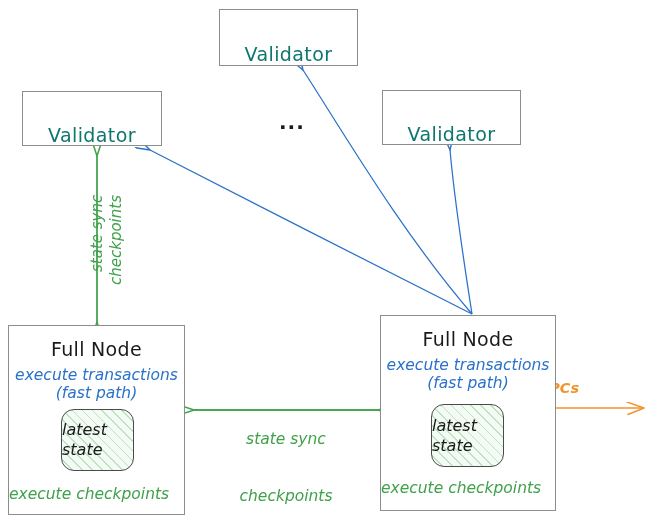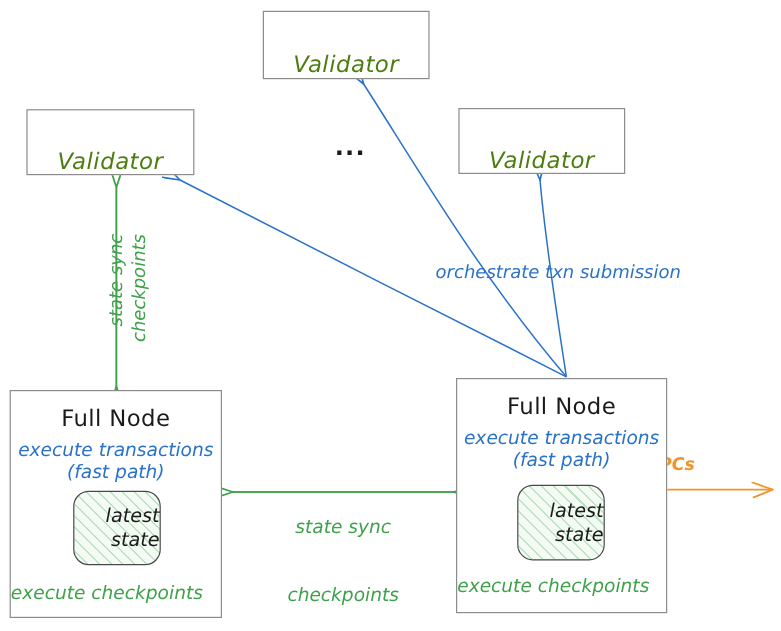--- a/index.html
+++ b/index.html
@@ -17,23 +17,22 @@
     box-sizing:border-box;
   }
   .validator-box{
     position:absolute;
     background:#ffffff;
     border:1.6px solid #8c8c8c;
     box-sizing:border-box;
     display:flex;align-items:center;justify-content:center;
   }
   .validator-label{
-    color:#4d7c0f;
+    color:#0f766e;
     font-size:19px;
-    font-style:italic;
     letter-spacing:.4px;
     margin-top:32px;
   }
   .ellipsis{
     position:absolute;
     color:#1a1a1a;
     font-size:20px;
     font-weight:700;
     letter-spacing:1px;
   }
@@ -60,21 +59,21 @@
     color:#3fa14a;
     font-size:15.5px;
     font-style:italic;
   }
   .state-box{
     position:absolute;
     border:1.6px solid #4a4a4a;
     border-radius:13px;
     box-sizing:border-box;
     display:flex;flex-direction:column;
-    align-items:flex-end;justify-content:center;
+    align-items:flex-start;justify-content:center;
     background:
       repeating-linear-gradient(45deg,
         rgba(101,187,110,.38) 0px,
         rgba(101,187,110,.38) 1.2px,
         rgba(255,255,255,0) 1.2px,
         rgba(255,255,255,0) 7px),
       #f4fbf4;
     color:#1a1a1a;
     font-size:16px;
     font-style:italic;
@@ -154,21 +153,20 @@
 
   <div class="validator-box" style="left:382px;top:90px;width:139px;height:55px;">
     <span class="validator-label">Validator</span>
   </div>
 
   <div class="ellipsis" style="left:279px;top:110px;">...</div>
 
   <div class="vert-lbl" style="left:88px;top:272px;">state sync</div>
   <div class="vert-lbl" style="left:107px;top:285px;">checkpoints</div>
 
-  <div class="edge-label blue-lbl" style="left:363px;top:218px;">orchestrate txn submission</div>
 
   <div class="edge-label green-lbl" style="left:210px;top:392px;width:152px;">
     <div>state sync</div>
     <div>checkpoints</div>
   </div>
 
   <div class="edge-label orange-lbl" style="left:538px;top:380px;">RPCs</div>
 
   <div class="node-box" style="left:8px;top:325px;width:177px;height:190px;">
     <div class="node-title" style="top:12px;">Full Node</div>

